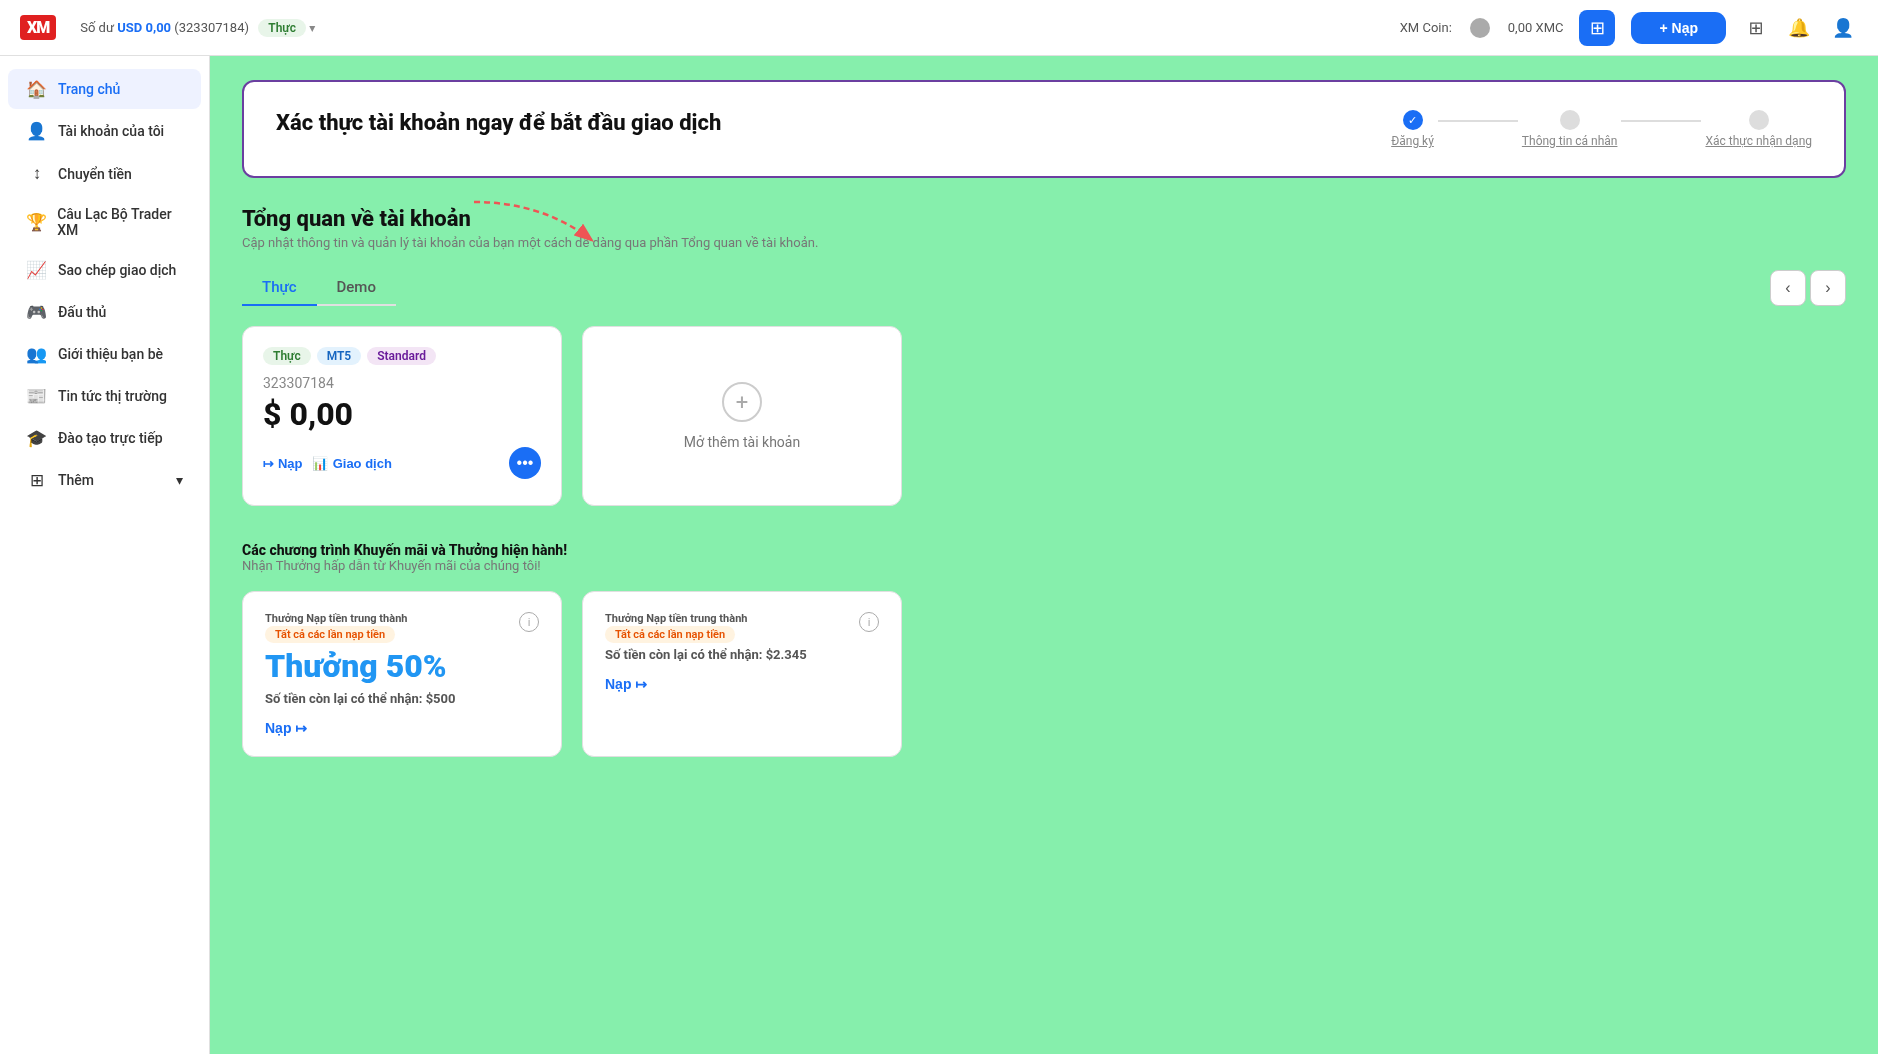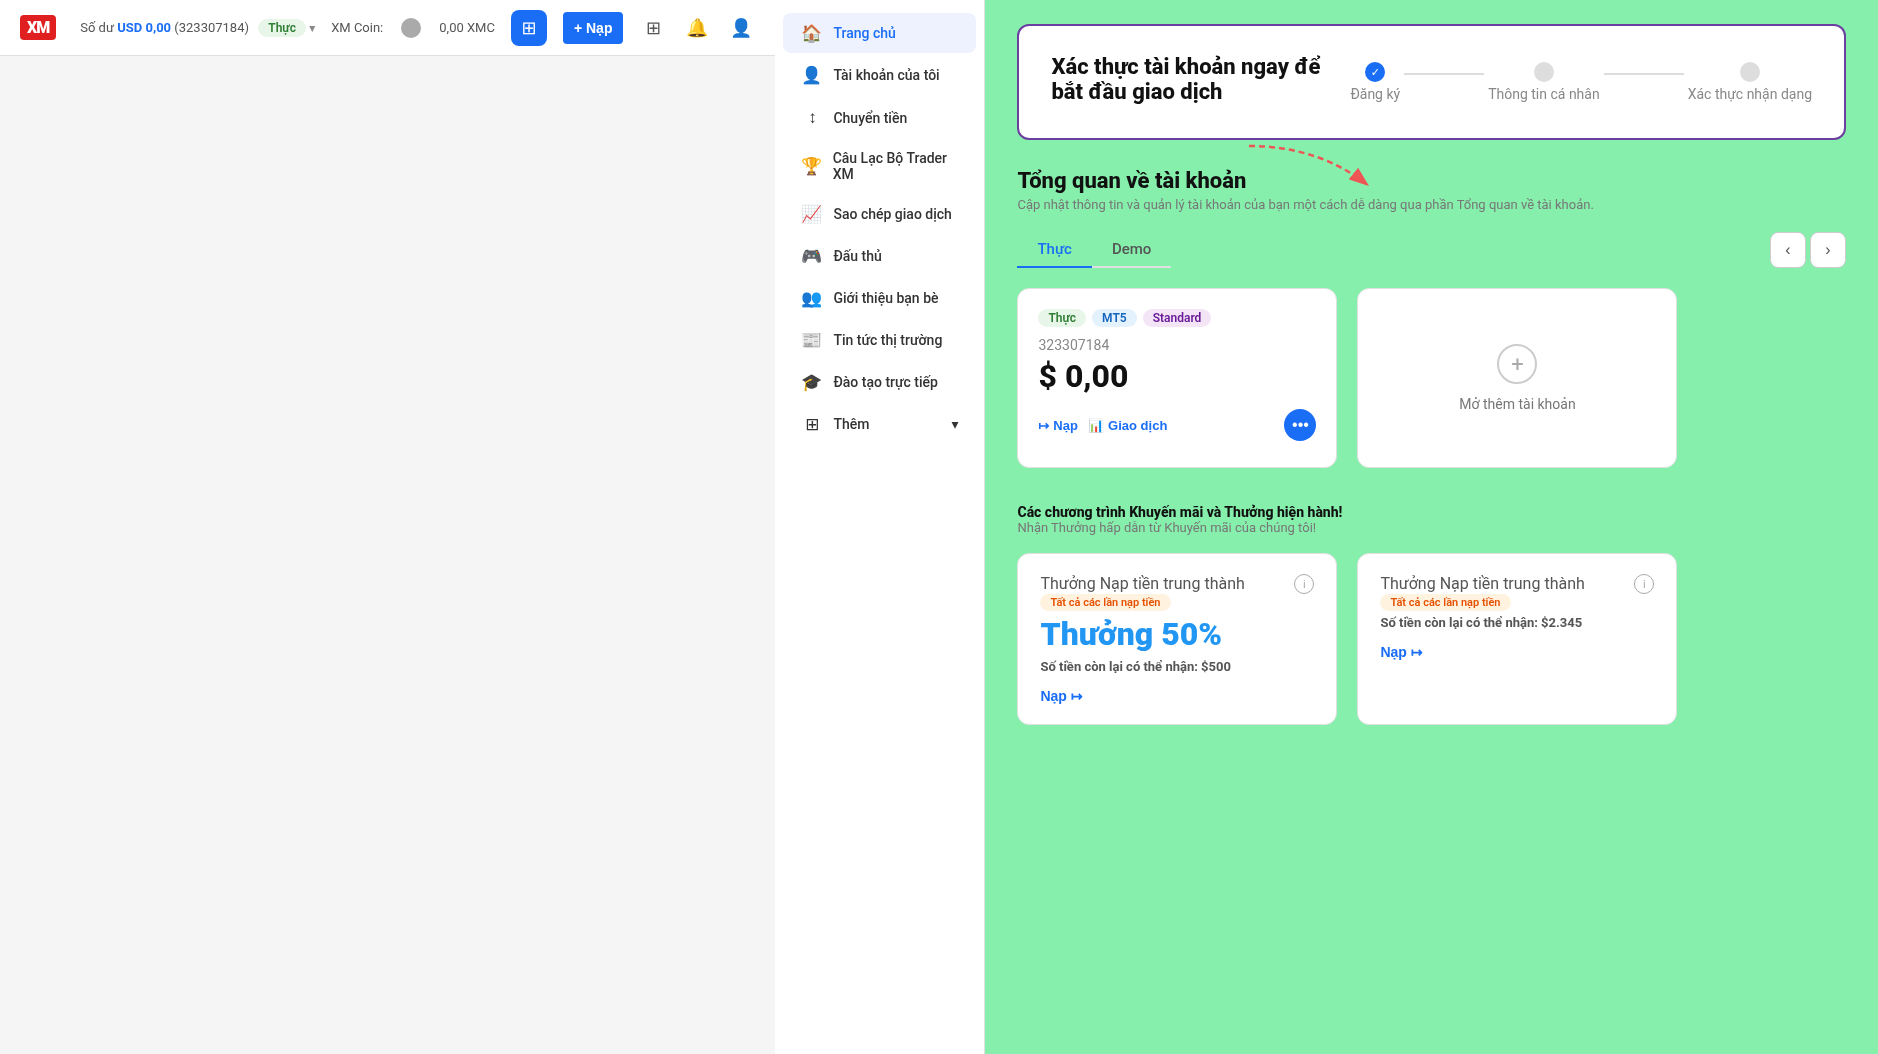--- a/index.html
+++ b/index.html
@@ -1,56 +1,56 @@
 <!DOCTYPE html>
 <html><head>
   <meta charset="utf-8">
   <style>
     * { box-sizing: border-box; margin: 0; padding: 0; }
     body { font-family: -apple-system, BlinkMacSystemFont, 'Segoe UI', Roboto, sans-serif; background: #f5f5f5; color: #222; font-size: 14px; }
 
     
-    .app { display: flex; flex-direction: row; height: 100vh; }
+    .app { display: flex; flex-direction: column; height: 100vh; }
     .topbar { display: flex; align-items: center; background: #fff; border-bottom: 1px solid #e0e0e0; padding: 0 20px; height: 56px; gap: 16px; z-index: 10; }
     .main-layout { display: flex; flex: 1; overflow: hidden; }
     .sidebar { width: 210px; background: #fff; border-right: 1px solid #e0e0e0; display: flex; flex-direction: column; padding: 12px 0; overflow-y: auto; }
     .content { flex: 1; overflow-y: auto; padding: 24px 32px; background: #86efac; }
 
     
     .logo { display: flex; align-items: center; gap: 4px; margin-right: 8px; }
     .logo-box { background: #e02020; color: #fff; font-weight: 900; font-size: 16px; padding: 3px 7px; border-radius: 4px; letter-spacing: -1px; }
     .balance-info { font-size: 13px; color: #555; }
     .balance-info span.amount { color: #1a6ef5; font-weight: 700; }
     .balance-info span.acc { color: #555; }
     .badge-thuc { background: #e8f5e9; color: #2e7d32; font-size: 12px; padding: 2px 10px; border-radius: 12px; font-weight: 600; margin-left: 6px; }
     .topbar-right { margin-left: auto; display: flex; align-items: center; gap: 16px; }
     .xm-coin { display: flex; align-items: center; gap: 18px; font-size: 13px; color: #555; }
     .coin-circle { width: 20px; height: 20px; border-radius: 50%; background: #aaa; display: inline-block; }
     .btn-apps { background: #1a6ef5; color: #fff; border: none; border-radius: 8px; width: 36px; height: 36px; display: flex; align-items: center; justify-content: center; cursor: pointer; font-size: 18px; }
-    .btn-nap { background: #1a6ef5; color: #fff; border: none; border-radius: 4px; padding: 8px 11px; font-size: 14px; font-weight: 600; cursor: pointer; display: flex; align-items: center; gap: 6px; }
+    .btn-nap { background: #1a6ef5; color: #fff; border: none; border-radius: 11px; padding: 8px 28px; font-size: 14px; font-weight: 600; cursor: pointer; display: flex; align-items: center; gap: 6px; }
     .icon-bell, .icon-user, .icon-grid { width: 28px; height: 28px; display: flex; align-items: center; justify-content: center; cursor: pointer; color: #555; font-size: 18px; }
     .dropdown-arrow { font-size: 12px; color: #888; cursor: pointer; }
 
     
     .sidebar-item { display: flex; align-items: center; gap: 10px; padding: 10px 18px; cursor: pointer; border-radius: 8px; margin: 1px 8px; color: #333; font-size: 14px; font-weight: 500; }
     .sidebar-item.active { background: #eef2ff; color: #1a6ef5; }
     .sidebar-icon { font-size: 17px; width: 22px; text-align: center; }
     .sidebar-more { display: flex; align-items: center; justify-content: space-between; padding: 10px 18px; cursor: pointer; margin: 1px 8px; color: #333; font-weight: 500; }
 
     
     .verify-banner { border: 2px solid #6b3fa0; border-radius: 12px; background: #fff; padding: 28px 32px; margin-bottom: 28px; display: flex; align-items: flex-start; gap: 24px; position: relative; }
     .verify-content { flex: 1; }
     .verify-title { font-size: 22px; font-weight: 800; color: #111; margin-bottom: 6px; }
     .verify-sub { font-size: 14px; color: #555; margin-bottom: 18px; }
     .verify-actions { display: flex; gap: 12px; align-items: center; }
     .btn-verify { background: #1a6ef5; color: #fff; border: none; border-radius: 8px; padding: 10px 22px; font-size: 14px; font-weight: 700; cursor: pointer; display: flex; align-items: center; gap: 8px; }
     .btn-help { background: #fff; color: #222; border: 1.5px solid #ccc; border-radius: 8px; padding: 10px 18px; font-size: 14px; cursor: pointer; }
     .verify-steps { display: flex; align-items: center; gap: 0; margin-left: auto; align-self: center; }
     .step { display: flex; flex-direction: column; align-items: center; gap: 4px; }
-    .step-label { font-size: 14px; color: #888; white-space: nowrap; }
+    .step-label { font-size: 12px; color: #888; white-space: nowrap; text-decoration: underline; }
     .step-dot { width: 20px; height: 20px; border-radius: 50%; background: #1a6ef5; display: flex; align-items: center; justify-content: center; color: #fff; font-size: 11px; }
     .step-dot.inactive { background: #ddd; }
     .step-line { width: 80px; height: 2px; background: #ddd; margin: 0 4px; align-self: center; margin-top: -16px; }
 
     
     .section-title { font-size: 22px; font-weight: 800; color: #111; margin-bottom: 4px; }
     .section-sub { font-size: 13px; color: #777; margin-bottom: 20px; }
 
     
     .tabs { display: flex; gap: 0; border-bottom: 2px solid #e0e0e0; margin-bottom: 20px; }
@@ -76,21 +76,21 @@
     
     .nav-arrows { display: flex; gap: 4px; margin-left: auto; margin-bottom: 20px; }
     .nav-arrow { width: 36px; height: 36px; border: 1.5px solid #ccc; border-radius: 8px; background: #fff; display: flex; align-items: center; justify-content: center; cursor: pointer; font-size: 16px; color: #555; }
 
     
     .promo-title { font-size: 14px; font-weight: 800; color: #111; margin-bottom: 0; }
     .promo-sub { font-size: 13px; color: #777; margin-bottom: 18px; }
     .promo-cards { display: flex; gap: 20px; }
     .promo-card { background: #fff; border: 1.5px solid #e0e0e0; border-radius: 12px; padding: 20px 22px; flex: 1; max-width: 320px; }
     .promo-top { display: flex; justify-content: space-between; align-items: flex-start; margin-bottom: 6px; }
-    .promo-type { font-size: 16px; color: #555; font-weight: 400; }
+    .promo-type { font-size: 11px; color: #555; font-weight: 700; }
     .promo-badge { font-size: 11px; padding: 2px 10px; border-radius: 10px; font-weight: 600; }
     .badge-all { background: #fff3e0; color: #e65100; }
     .promo-bonus { font-size: 32px; font-weight: 900; margin-bottom: 6px; }
     .bonus-50 { color: #2196f3; }
     .bonus-20 { color: #e53935; }
     .promo-remain { font-size: 13px; color: #555; margin-bottom: 14px; }
     .promo-remain span { font-weight: 700; }
     .btn-nap-promo { background: none; border: none; color: #1a6ef5; font-size: 14px; font-weight: 600; cursor: pointer; display: flex; align-items: center; gap: 4px; }
     .info-icon { width: 20px; height: 20px; border-radius: 50%; border: 1.5px solid #aaa; display: inline-flex; align-items: center; justify-content: center; font-size: 11px; color: #aaa; cursor: pointer; }
 

